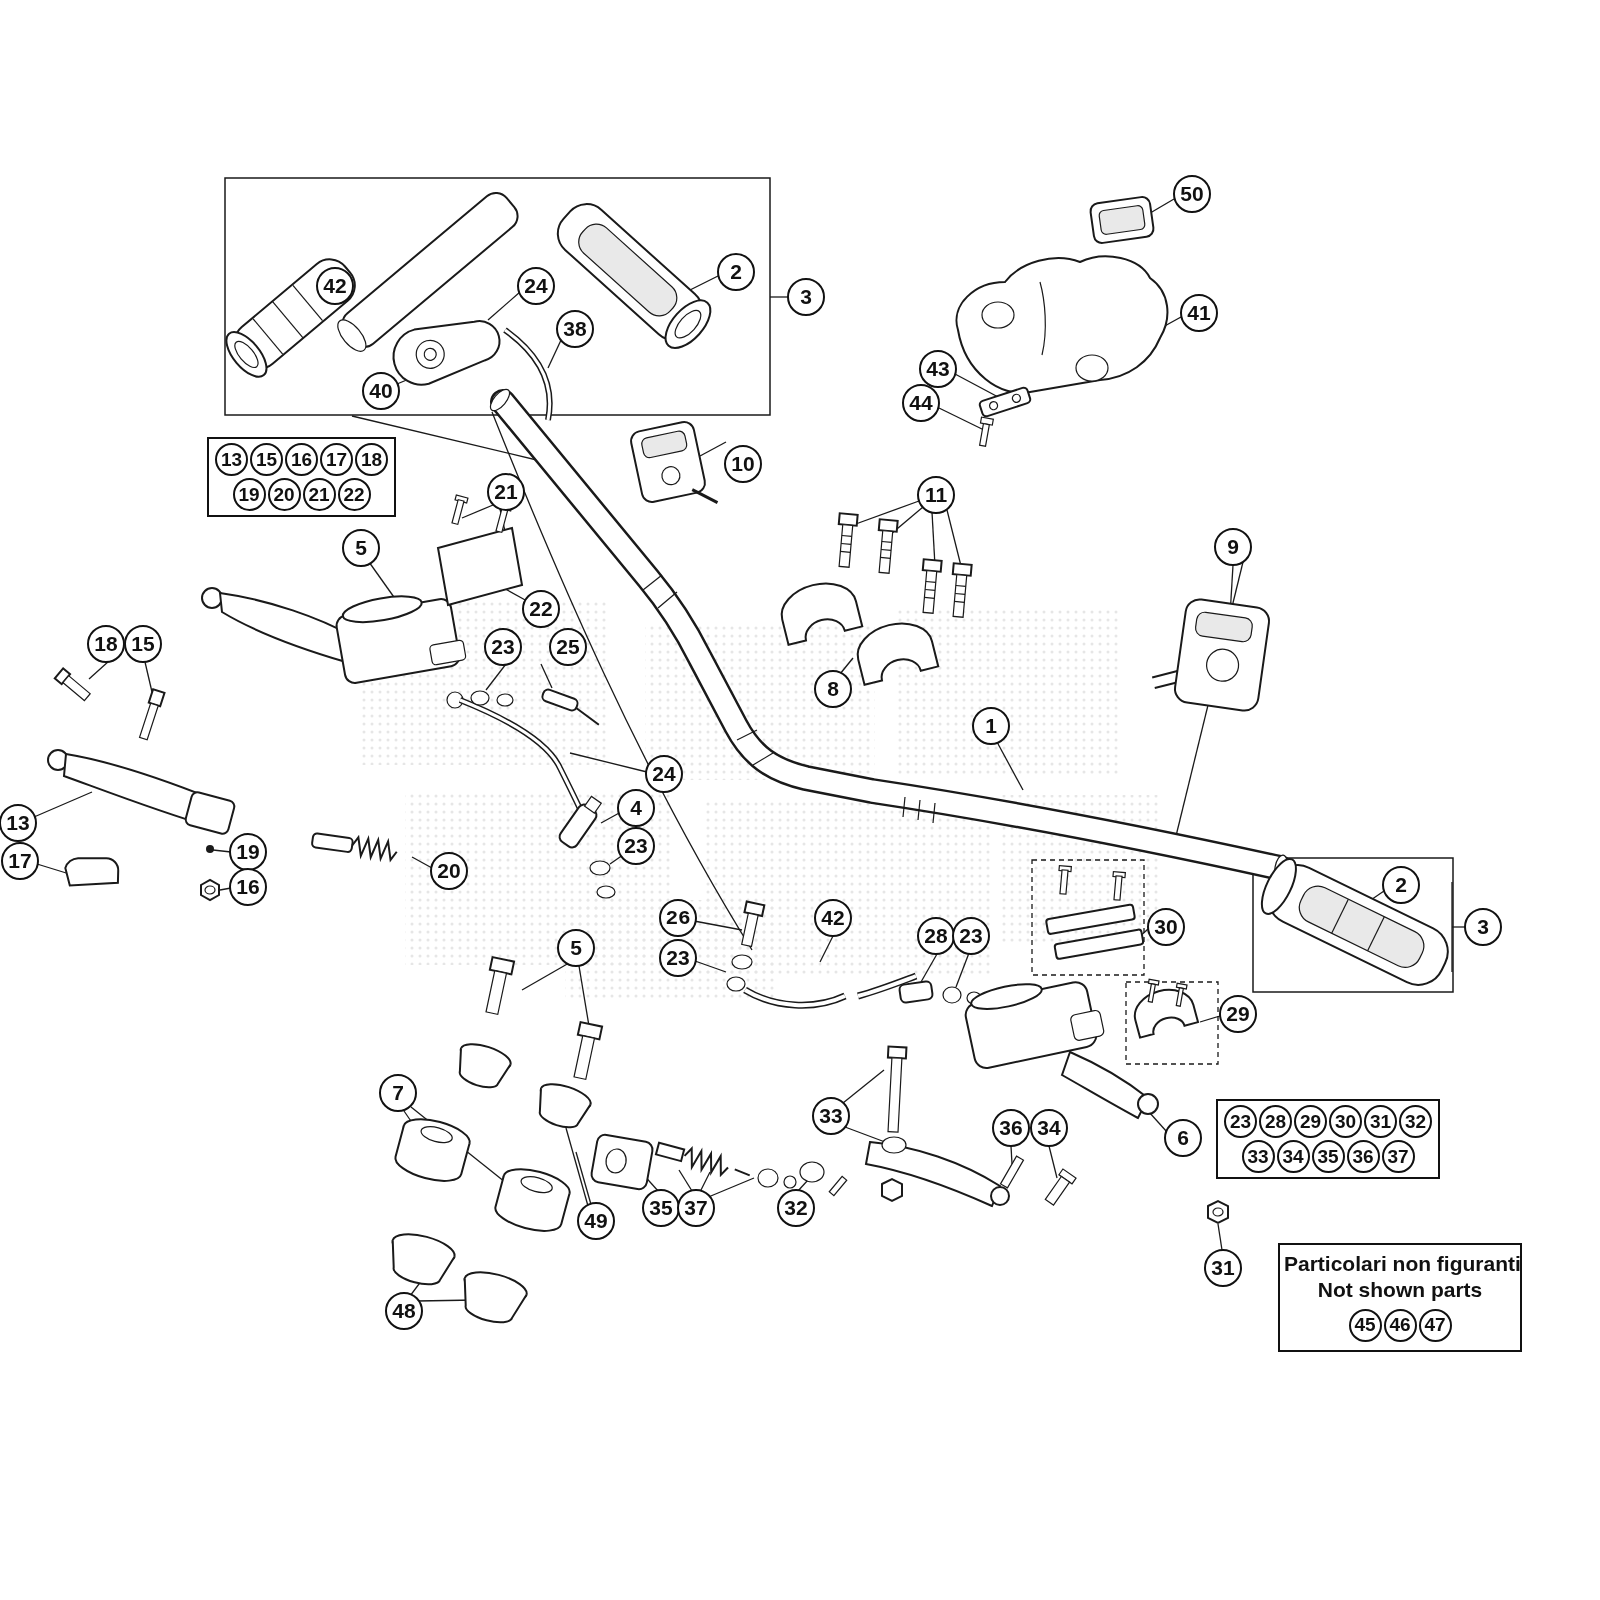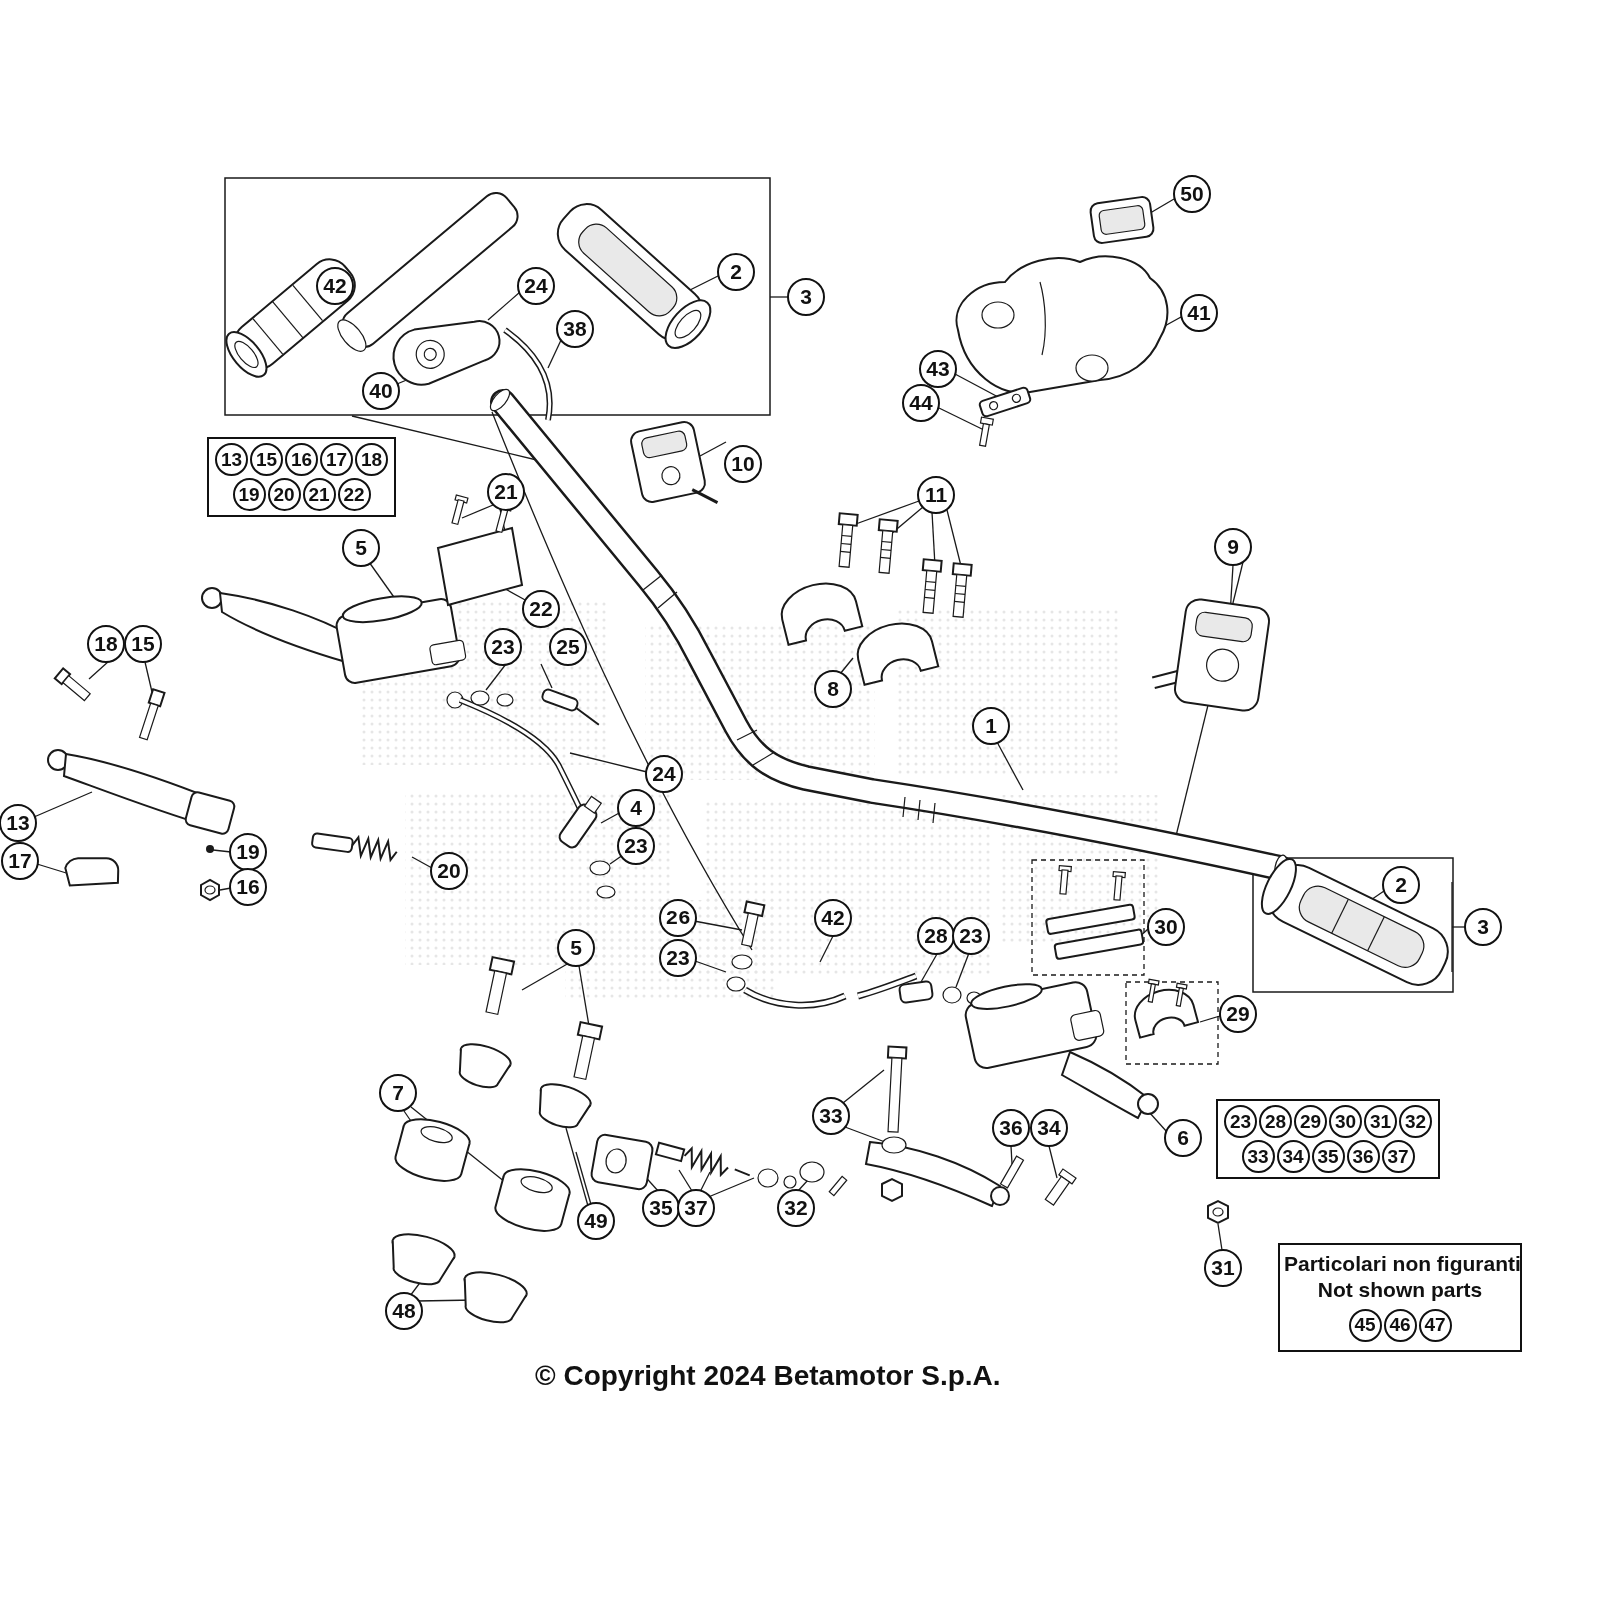--- a/index.html
+++ b/index.html
@@ -535,15 +535,14 @@
 <div id="not-shown">
   <div class="t">Particolari non figuranti</div>
   <div class="t">Not shown parts</div>
   <div class="grow" id="ns-items">
         <div class="gc">45</div>
         <div class="gc">46</div>
         <div class="gc">47</div>
       </div>
 </div>
 
-<div id="copyright">© Copyright 2024 Betamotor S.p.A.</div>
 
 </div>
 
 </body></html>

